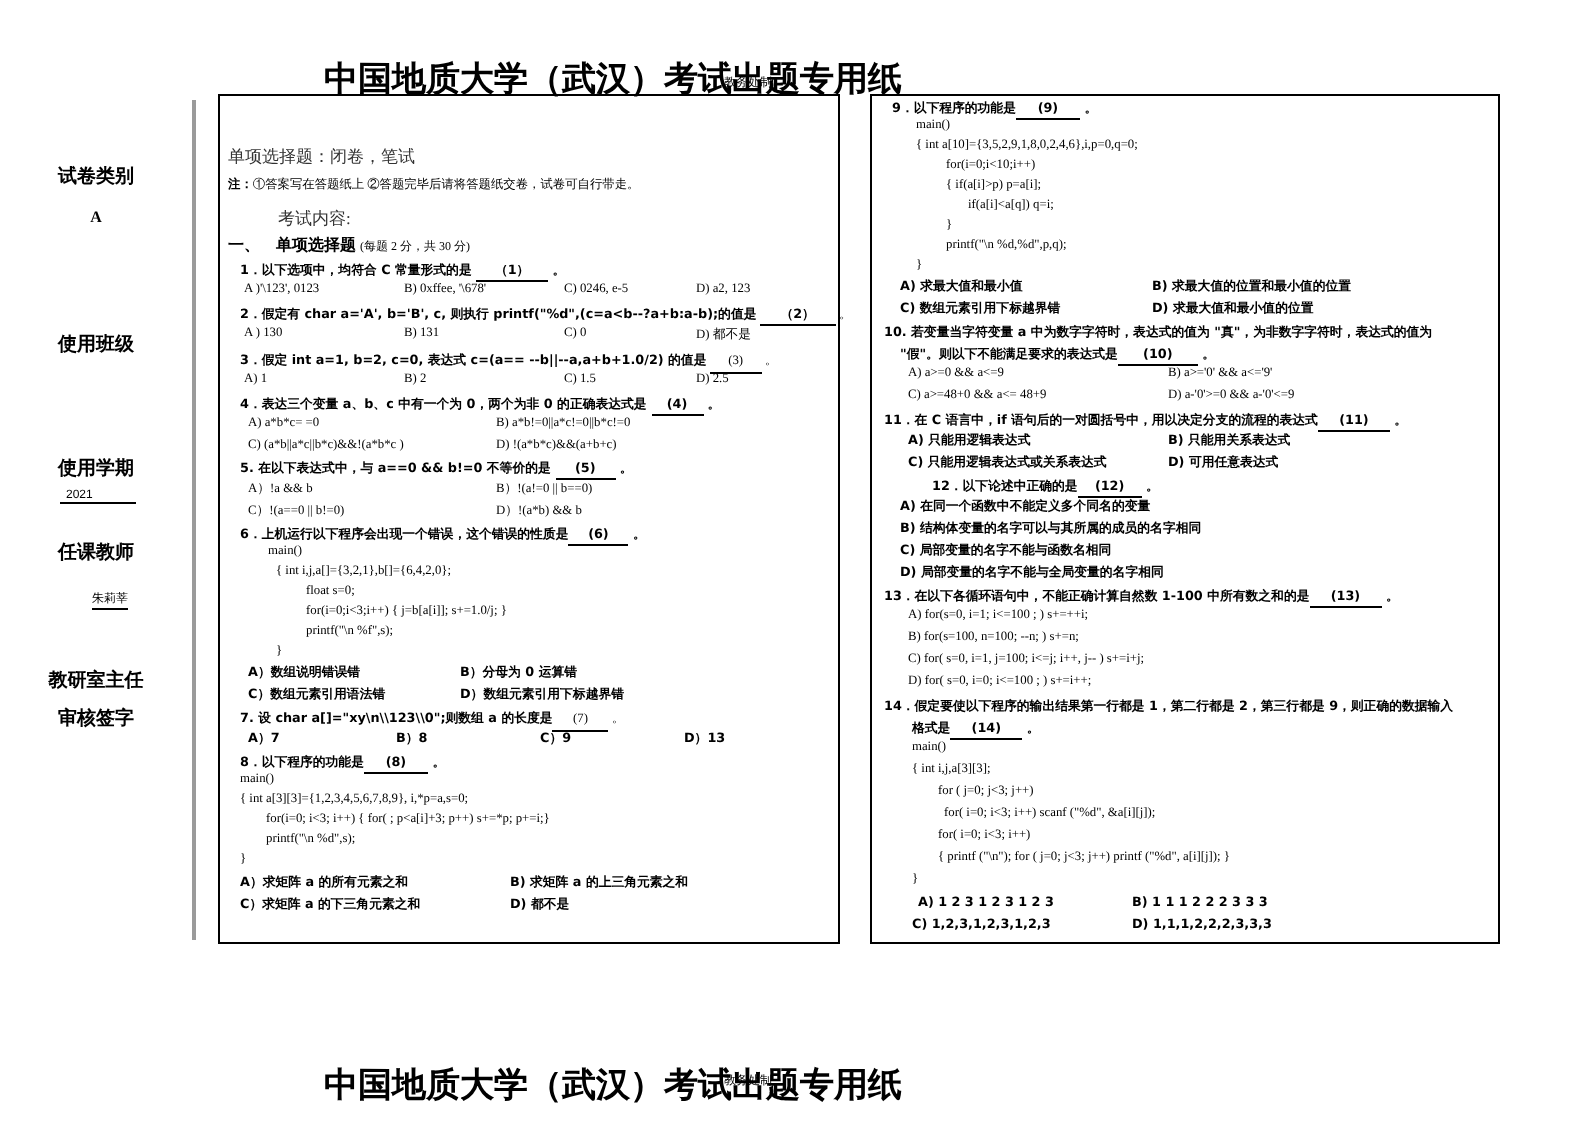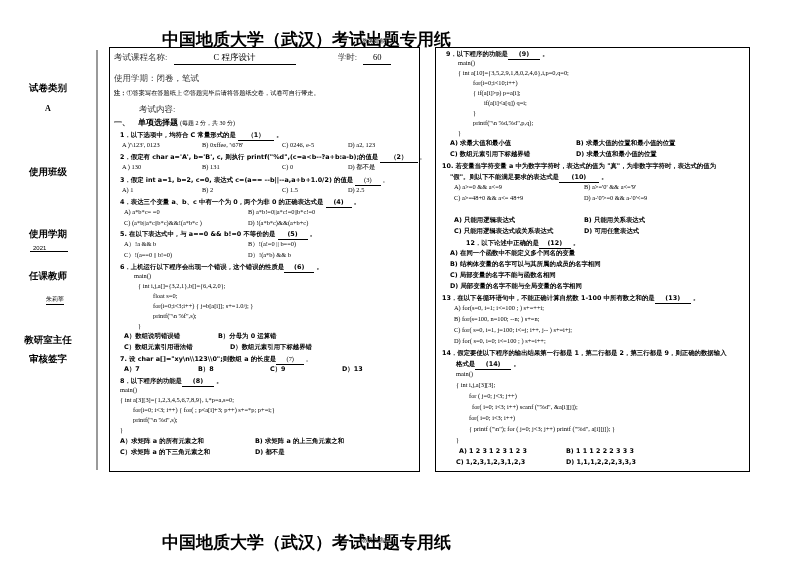--- a/index.html
+++ b/index.html
@@ -31,27 +31,21 @@
 <div class="abs side-label" style="left:8px;top:228px;">使用学期</div>
 <div class="abs" style="left:30px;top:245px;width:38px;border-bottom:1px solid #000;font-size:6px;font-family:'Liberation Sans',sans-serif;padding-left:3px;">2021</div>
 <div class="abs side-label" style="left:8px;top:270px;">任课教师</div>
 <div class="abs" style="left:46px;top:295px;font-size:6px;border-bottom:1px solid #000;">朱莉莘</div>
 <div class="abs side-label" style="left:8px;top:334px;">教研室主任</div>
 <div class="abs side-label" style="left:8px;top:353px;">审核签字</div>
 
 <div class="vline"></div>
 
 <div class="box" style="left:109px;top:47px;width:311px;height:425px;">
-  <div class="line big" style="left:4px;top:2px;">
-    <span style="color:#333;">考试课程名称:</span>
-    <span class="u" style="width:122px;margin-left:4px;">C 程序设计</span>
-    <span style="margin-left:40px;color:#333;">学时:</span>
-    <span class="u" style="width:28px;margin-left:4px;">60</span>
-  </div>
-  <div class="line big" style="left:4px;top:23px;color:#333;">使用学期：闭卷，笔试</div>
+  <div class="line big" style="left:4px;top:23px;color:#333;">单项选择题：闭卷，笔试</div>
   <div class="line" style="left:4px;top:40px;font-size:6.2px;">
     <span class="b">注：</span><span>①答案写在答题纸上 ②答题完毕后请将答题纸交卷，试卷可自行带走。</span>
   </div>
   <div class="line big" style="left:4px;top:54px;color:#333;margin-left:25px;">考试内容:</div>
   <div class="line" style="left:4px;top:70px;font-size:8px;">
     <span class="b">一、</span>
     <span class="b" style="margin-left:6px;">单项选择题</span>
     <span style="font-size:6px;">(每题 2 分，共 30 分)</span>
   </div>
 
@@ -86,21 +80,21 @@
   <div class="opt" style="left:138px;top:203px;">D）!(a*b) &amp;&amp; b</div>
 
   <div class="line b" style="left:10px;top:214px;"><span>6．上机运行以下程序会出现一个错误，这个错误的性质是</span><span class="u" style="width:30px;">(6)</span> 。</div>
   <div class="opt code" style="left:24px;top:224px;">main()</div>
   <div class="opt code" style="left:28px;top:234px;">{     int i,j,a[]={3,2,1},b[]={6,4,2,0};</div>
   <div class="opt code" style="left:43px;top:244px;">float     s=0;</div>
   <div class="opt code" style="left:43px;top:254px;">for(i=0;i&lt;3;i++) { j=b[a[i]]; s+=1.0/j; }</div>
   <div class="opt code" style="left:43px;top:264px;">printf("\n %f",s);</div>
   <div class="opt code" style="left:28px;top:274px;">}</div>
   <div class="opt b" style="left:14px;top:284px;">A）数组说明错误错</div>
-  <div class="opt b" style="left:108px;top:284px;">B）分母为 0 运算错</div>
+  <div class="opt b" style="left:120px;top:284px;">B）分母为 0 运算错</div>
   <div class="opt b" style="left:14px;top:295px;">C）数组元素引用语法错</div>
   <div class="opt b" style="left:120px;top:295px;">D）数组元素引用下标越界错</div>
 
   <div class="line" style="left:10px;top:306px;"><span class="b">7. 设 char a[]="xy\n\\123\\0";则数组 a 的长度是</span><span class="u" style="width:28px;">(7)</span> 。</div>
   <div class="opt b" style="left:14px;top:317px;">A）7</div>
   <div class="opt b" style="left:88px;top:317px;">B）8</div>
   <div class="opt b" style="left:160px;top:317px;">C）9</div>
   <div class="opt b" style="left:232px;top:317px;">D）13</div>
 
   <div class="line b" style="left:10px;top:328px;"><span>8．以下程序的功能是</span><span class="u" style="width:32px;">(8)</span> 。</div>
@@ -131,20 +125,21 @@
   <div class="opt b" style="left:14px;top:102px;">C)   数组元素引用下标越界错</div>
   <div class="opt b" style="left:140px;top:102px;">D)   求最大值和最小值的位置</div>
 
   <div class="line b" style="left:6px;top:113px;">10. 若变量当字符变量 a 中为数字字符时，表达式的值为 "真"，为非数字字符时，表达式的值为</div>
   <div class="line b" style="left:14px;top:124px;"><span>"假"。则以下不能满足要求的表达式是</span><span class="u" style="width:40px;">(10)</span> 。</div>
   <div class="opt" style="left:18px;top:135px;">A) a&gt;=0 &amp;&amp; a&lt;=9</div>
   <div class="opt" style="left:148px;top:135px;">B) a&gt;='0' &amp;&amp; a&lt;='9'</div>
   <div class="opt" style="left:18px;top:146px;">C) a&gt;=48+0 &amp;&amp; a&lt;= 48+9</div>
   <div class="opt" style="left:148px;top:146px;">D) a-'0'&gt;=0  &amp;&amp; a-'0'&lt;=9</div>
 
+  <div class="line b" style="left:6px;top:157px;"><span>11．在 C 语言中，if 语句后的一对圆括号中，用以决定分支的流程的表达式</span><span class="u" style="width:36px;">(11)</span> 。</div>
   <div class="opt b" style="left:18px;top:168px;">A)   只能用逻辑表达式</div>
   <div class="opt b" style="left:148px;top:168px;">B)   只能用关系表达式</div>
   <div class="opt b" style="left:18px;top:179px;">C)   只能用逻辑表达式或关系表达式</div>
   <div class="opt b" style="left:148px;top:179px;">D)   可用任意表达式</div>
 
   <div class="line b" style="left:6px;top:190px;margin-left:24px;"><span>12．以下论述中正确的是</span><span class="u" style="width:32px;">(12)</span> 。</div>
   <div class="opt b" style="left:14px;top:201px;">A)   在同一个函数中不能定义多个同名的变量</div>
   <div class="opt b" style="left:14px;top:212px;">B)   结构体变量的名字可以与其所属的成员的名字相同</div>
   <div class="opt b" style="left:14px;top:223px;">C)   局部变量的名字不能与函数名相同</div>
   <div class="opt b" style="left:14px;top:234px;">D)   局部变量的名字不能与全局变量的名字相同</div>

